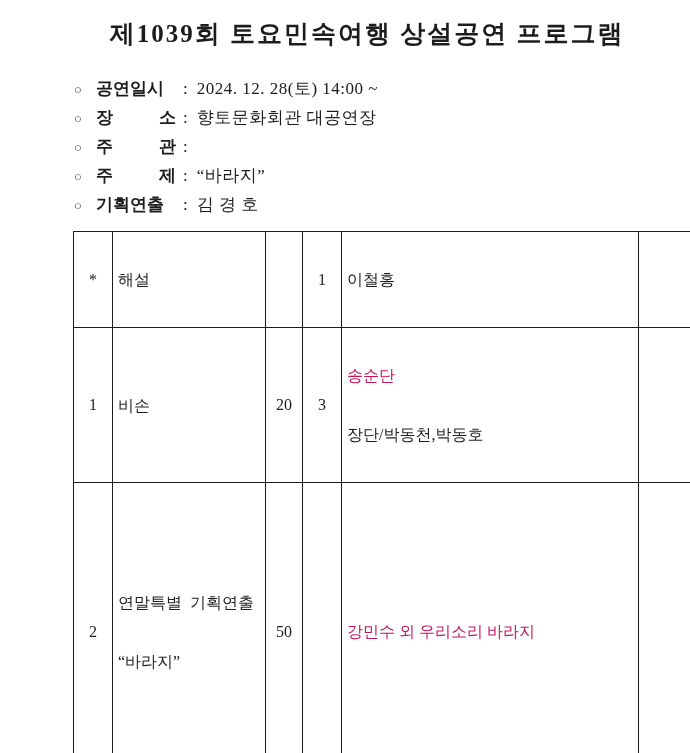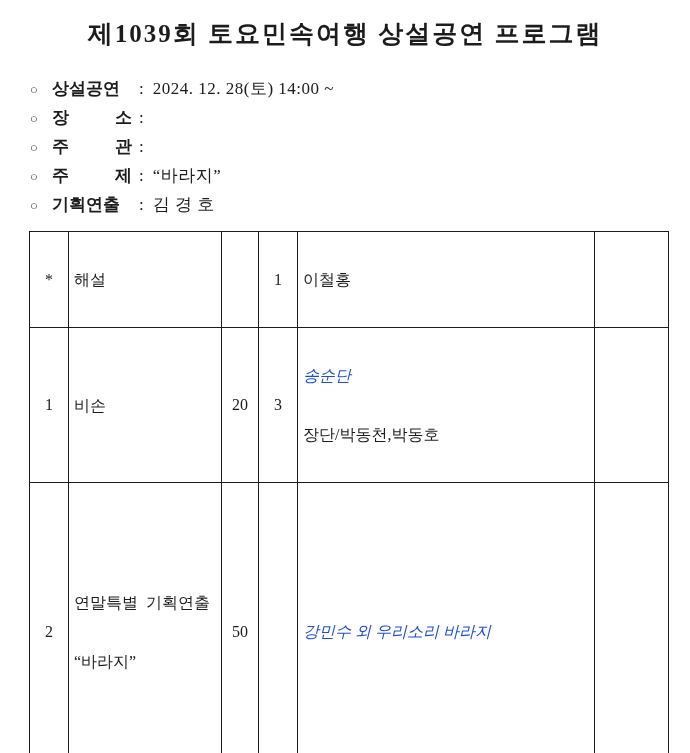--- a/index.html
+++ b/index.html
@@ -7,20 +7,21 @@
     width: 690px; height: 753px;
     background: #ffffff;
     font-family: "Liberation Serif", "DejaVu Serif", serif;
     color: #1c1c1c;
   }
   .page {
     position: relative;
     width: 690px; height: 753px;
     background: #ffffff;
     overflow: hidden;
+    padding-left: 44px;
   }
 
   
   .doc-title {
     margin-top: 17px;
     text-align: center;
     font-size: 25px;
     font-weight: bold;
     letter-spacing: 2px;
     white-space: pre;
@@ -74,36 +75,36 @@
 
   tr.h-header { height: 47px; }
   tr.h-r1 { height: 49px; }
   tr.h-r2 { height: 62px; }
   tr.h-r3 { height: 298px; }
 
   td.center, th.center { text-align: center; }
   td.pad-left { padding-left: 5px; padding-right: 3px; }
   td.note-cell, th.note-cell { border-left: 4px double #1c1c1c; }
   .line { line-height: 23px; white-space: pre; }
-  .blue-text { color: #1d4ed8; font-style: italic; }
+  .blue-text { color: #be185d; }
   .asterisk-cell { font-size: 14px; }
 </style>
 </head>
 <body>
 
 <div class="page">
 
   <div class="doc-title">제1039회 토요민속여행 상설공연 프로그램</div>
 
   <div class="info-list">
     <div class="info-row">
-      <span class="bullet">○</span><span class="info-label">상설공연</span><span class="info-colon">:</span><span class="info-value">2024. 12. 28(토) 14:00 ~</span>
+      <span class="bullet">○</span><span class="info-label">공연일시</span><span class="info-colon">:</span><span class="info-value">2024. 12. 28(토) 14:00 ~</span>
     </div>
     <div class="info-row">
-      <span class="bullet">○</span><span class="info-label">장 소</span><span class="info-colon">:</span>
+      <span class="bullet">○</span><span class="info-label">장 소</span><span class="info-colon">:</span><span class="info-value">향토문화회관 대공연장</span>
     </div>
     <div class="info-row">
       <span class="bullet">○</span><span class="info-label">주 관</span><span class="info-colon">:</span>
     </div>
     <div class="info-row">
       <span class="bullet">○</span><span class="info-label">주 제</span><span class="info-colon">:</span><span class="info-value">“바라지”</span>
     </div>
     <div class="info-row">
       <span class="bullet">○</span><span class="info-label">기획연출</span><span class="info-colon">:</span><span class="info-value">김 경 호</span>
     </div>

